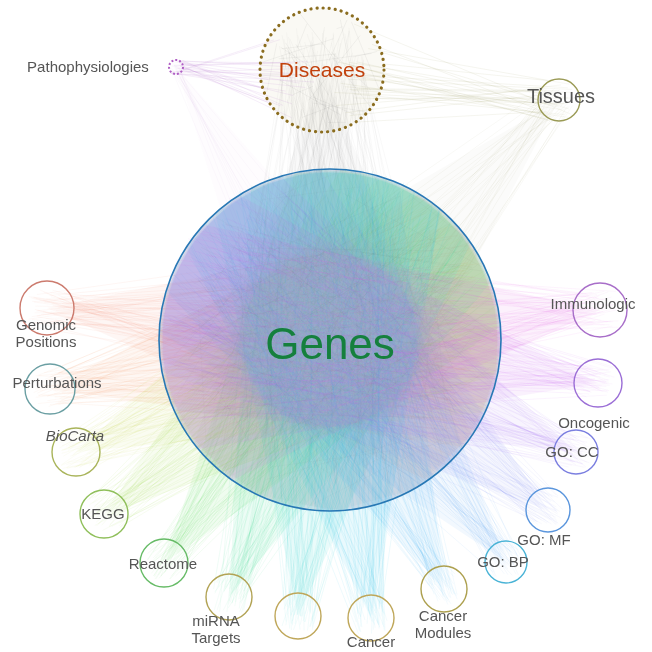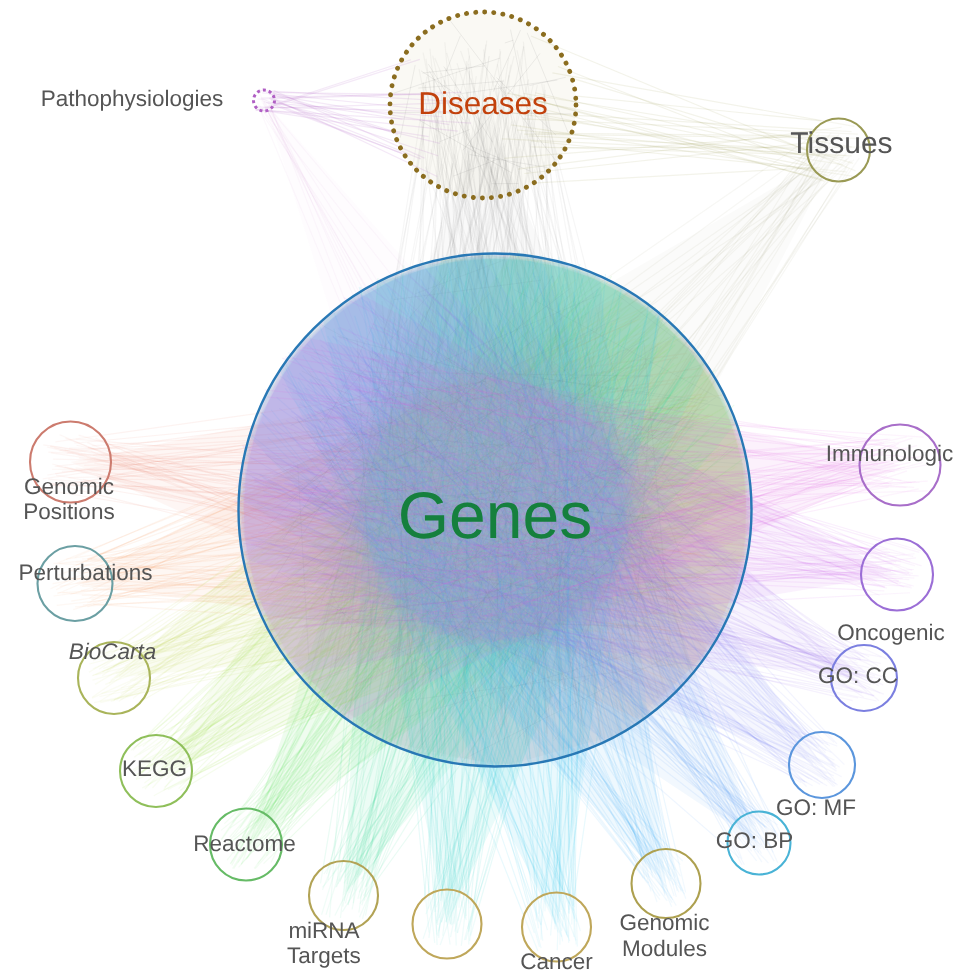--- a/index.html
+++ b/index.html
@@ -1320,19 +1320,19 @@
   <div class="node-label med" style="left:322px;top:70px;">Diseases</div>
   <div class="node-label" style="left:88px;top:67px;text-align:right;">Pathophysiologies</div>
   <div class="node-label" style="left:561px;top:96px;font-size:20px;">Tissues</div>
   <div class="node-label wrap" style="left:46px;top:305px;width:86px;">Genomic Positions</div>
   <div class="node-label" style="left:57px;top:383px;">Perturbations</div>
   <div class="node-label" style="left:75px;top:436px;font-style:italic;">BioCarta</div>
   <div class="node-label" style="left:103px;top:514px;text-align:center;">KEGG</div>
   <div class="node-label" style="left:163px;top:564px;">Reactome</div>
   <div class="node-label wrap" style="left:216px;top:601px;width:70px;">miRNA Targets</div>
   <div class="node-label wrap" style="left:371px;top:622px;width:64px;">Cancer Hoods</div>
-  <div class="node-label wrap" style="left:443px;top:596px;width:78px;">Genomic Modules</div>
+  <div class="node-label wrap" style="left:443px;top:596px;width:78px;">Cancer Modules</div>
   <div class="node-label" style="left:503px;top:562px;text-align:right;">GO: BP</div>
   <div class="node-label" style="left:544px;top:540px;">GO: MF</div>
   <div class="node-label" style="left:572px;top:452px;">GO: CC</div>
   <div class="node-label" style="left:594px;top:383px;margin-top:40px;">Oncogenic</div>
   <div class="node-label" style="left:593px;top:304px;">Immunologic</div>
 </div>
 
 </body></html>

